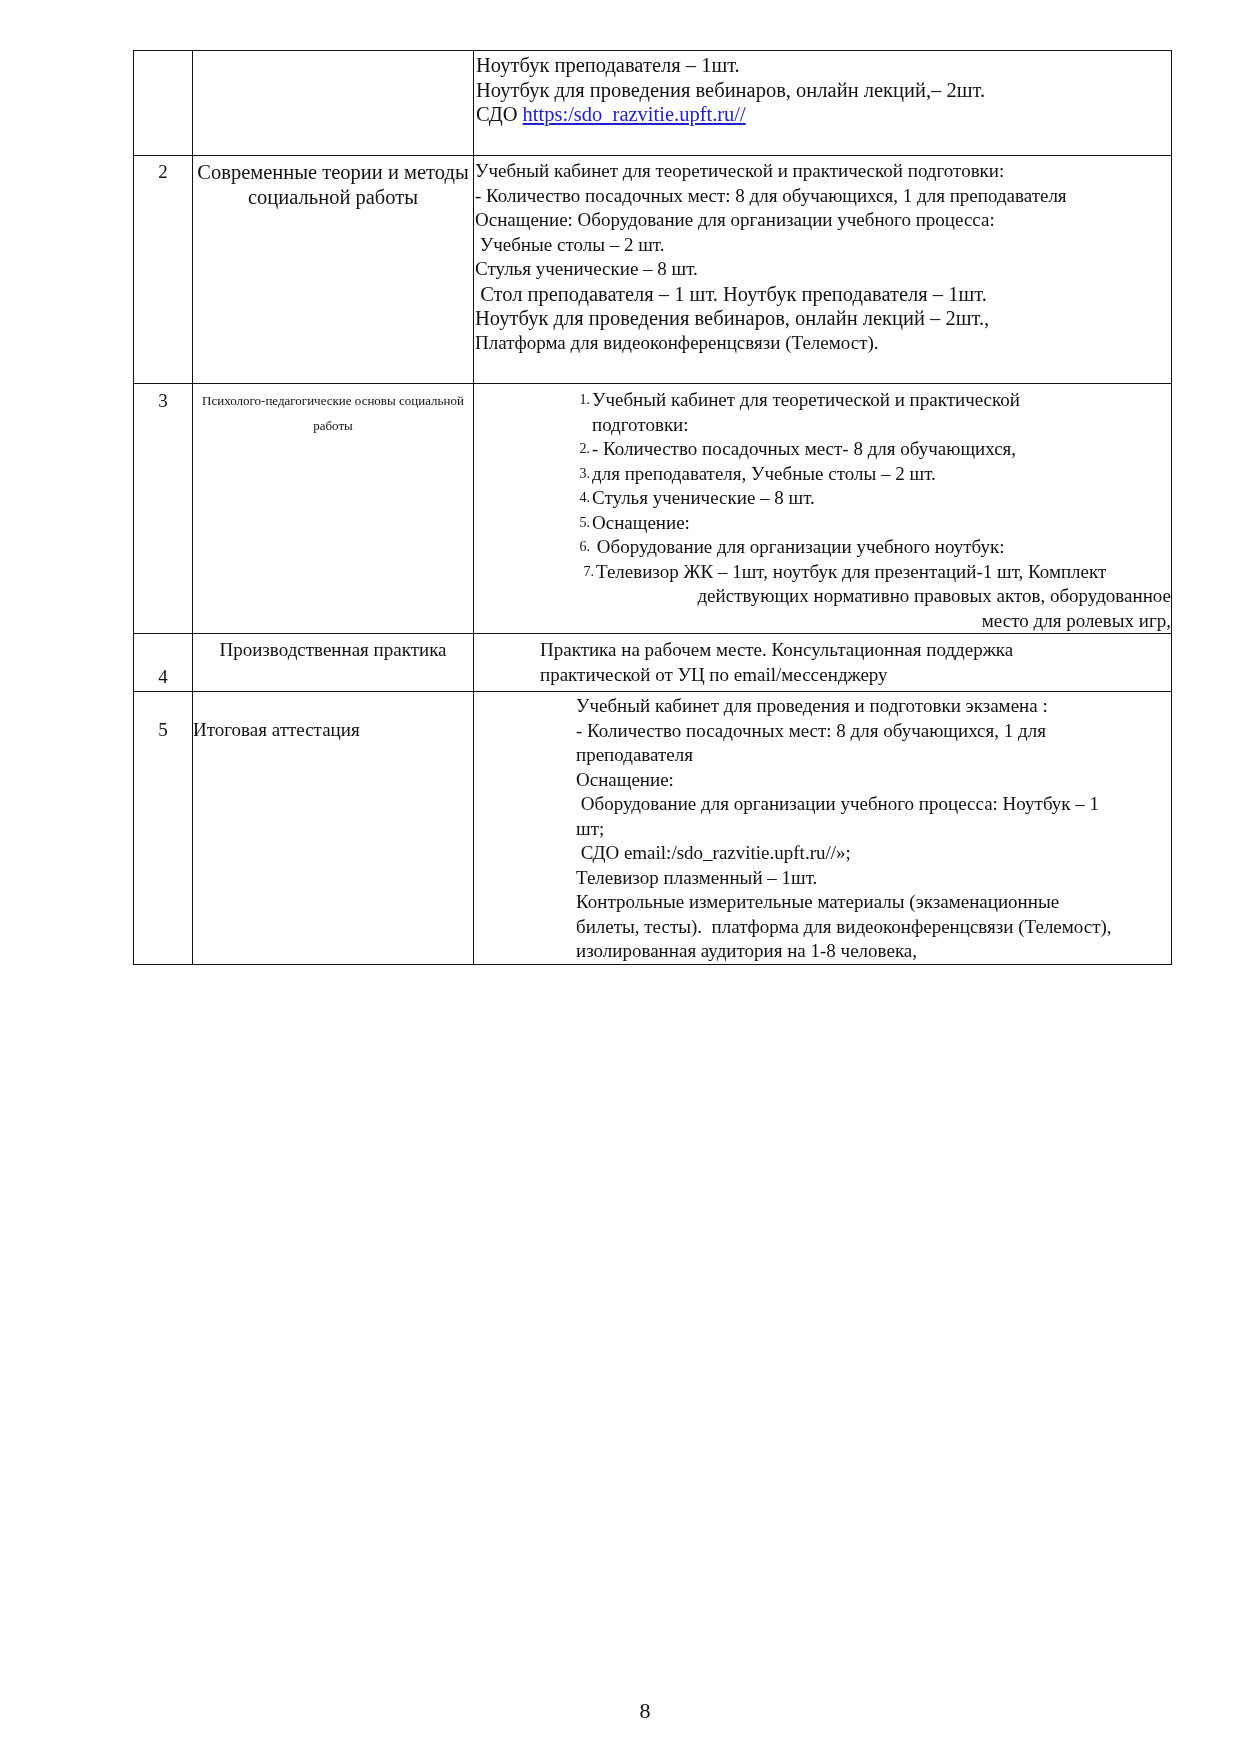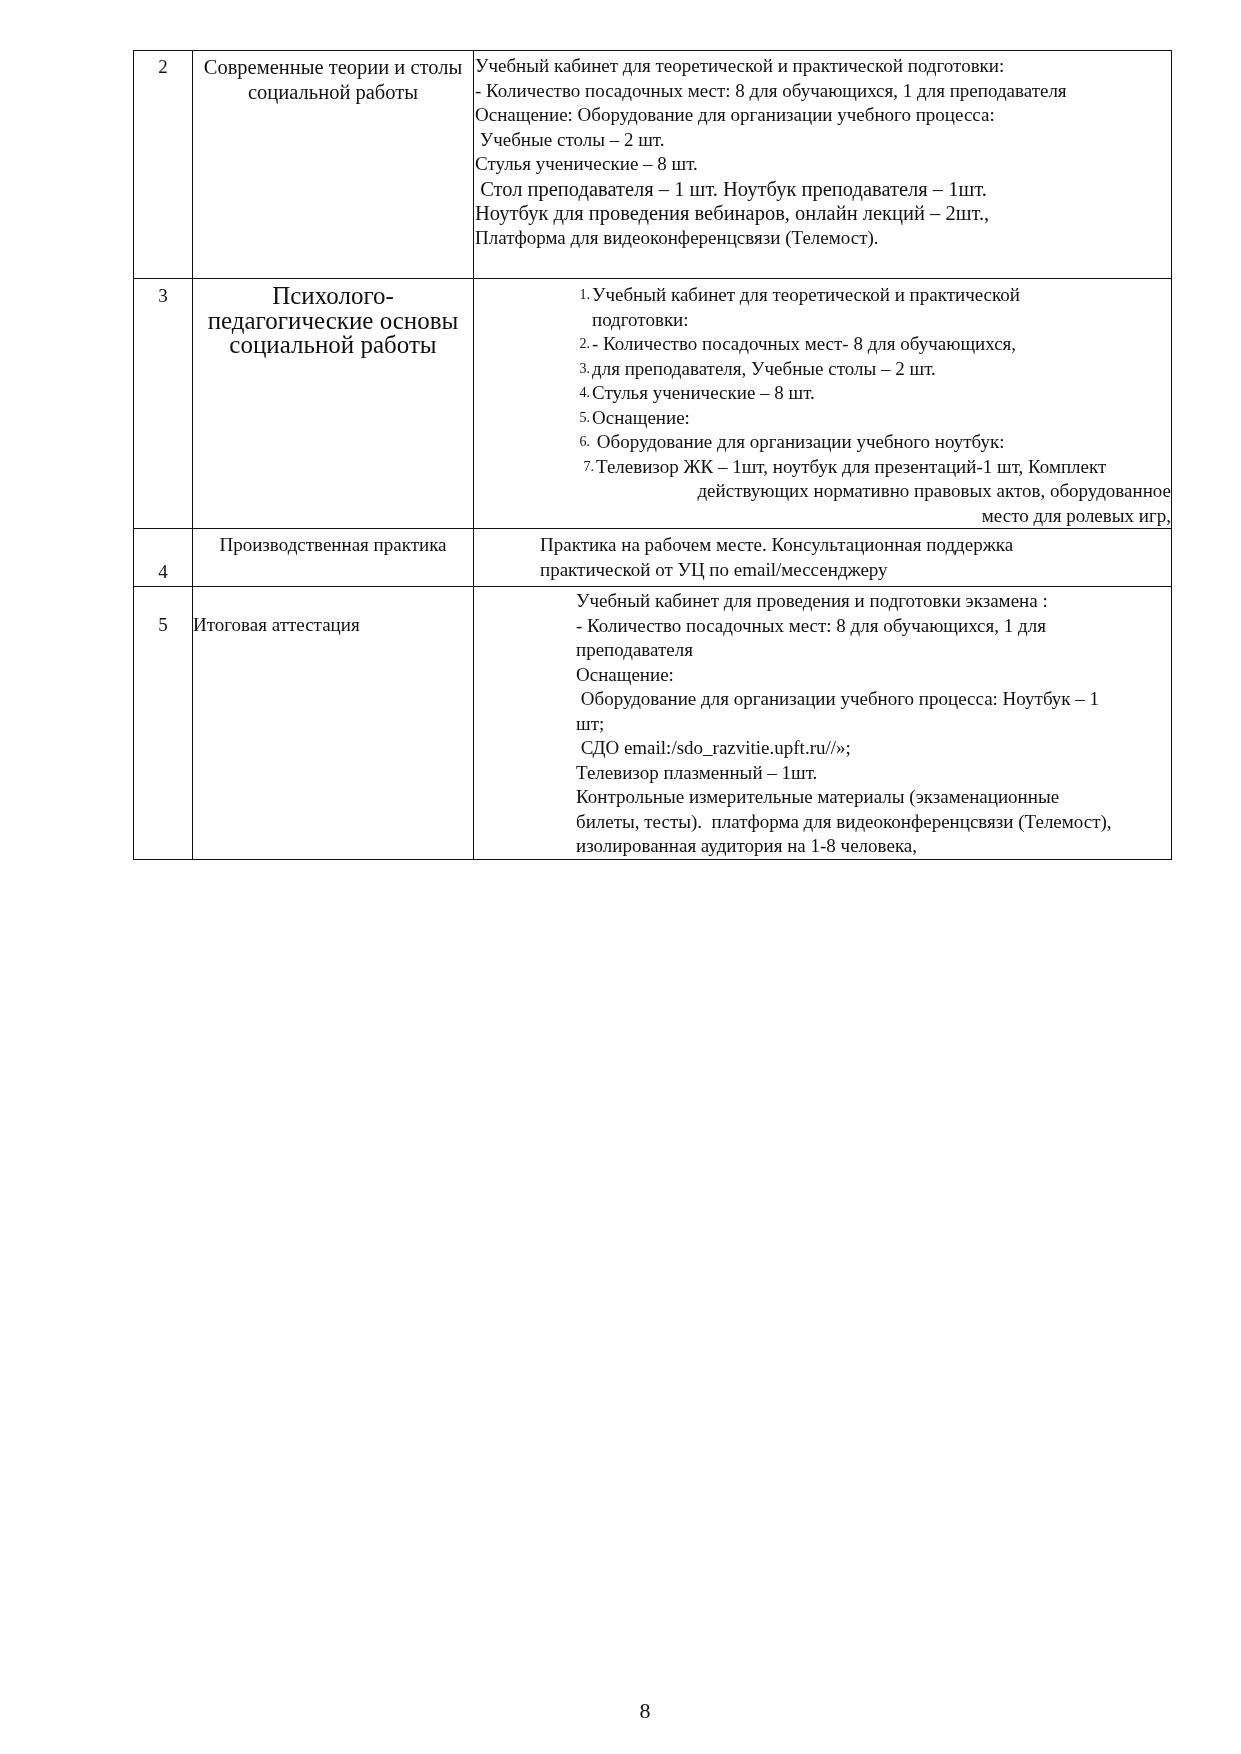--- a/index.html
+++ b/index.html
@@ -16,42 +16,51 @@
     .r2 { height: 228px; }
     .r3 { height: 243px; }
     .r4 { height: 58px; }
     .r5 { height: 256px; }
     .r2 .c2 { text-align: center; font-size: 20.5px; padding-top: 4px; }
     .r2 .c1 { padding-top: 4px; }
     .r2 .c3 { padding-top: 3px; padding-left: 1px; }
     .r2 .big { font-size: 20.5px; }
     .r1 .c3 { padding-left: 2px; padding-top: 2px; font-size: 20.5px; }
     .r3 .c1, .r3 .c2 { padding-top: 5px; }
-    .r3 .c2 { text-align: center; font-size: 25px; }
+    .r3 .c2 { text-align: center; font-size: 13px; }
     .r3 .c3 { padding-top: 4px; padding-left: 100px; }
     .ol-item { display: flex; white-space: pre; }
     .ol-num { font-size: 14px; width: 16px; text-align: right; margin-right: 2px; }
     .ol-cont { padding-left: 18px; }
     .ol-center { text-align: right; padding-left: 20px; }
     .r4 .c1 { vertical-align: bottom; padding-bottom: 2px; }
     .r4 .c2 { text-align: center; padding-top: 4px; }
     .r4 .c3 { padding-top: 4px; padding-left: 66px; }
     .r5 .c1 { padding-top: 26px; }
     .r5 .c2 { padding-top: 26px; }
     .r5 .c3 { padding-top: 2px; padding-left: 102px; }
     .pagenum { position: absolute; left: 630px; top: 1698px; width: 30px; text-align: center; font-size: 22px; }
   </style>
 </head>
 <body>
 
 <table class="tbl">
   <tbody>
+      <tr class="r1">
+    <td class="c1"></td>
+    <td class="c2"></td>
+    <td class="c3">
+      <span class="line">Ноутбук преподавателя – 1шт.</span>
+      <span class="line">Ноутбук для проведения вебинаров, онлайн лекций,– 2шт.</span>
+      <span class="line"><span>СДО </span><span class="link">https:/sdo_razvitie.upft.ru//</span></span>
+    </td>
+  </tr>
   <tr class="r2">
     <td class="c1">2</td>
-    <td class="c2">Современные теории и столы социальной работы</td>
+    <td class="c2">Современные теории и методы социальной работы</td>
     <td class="c3">
       <span class="line">Учебный кабинет для теоретической и практической подготовки:</span>
       <span class="line">- Количество посадочных мест: 8 для обучающихся, 1 для преподавателя</span>
       <span class="line">Оснащение: Оборудование для организации учебного процесса:</span>
       <span class="line"> Учебные столы – 2 шт.</span>
       <span class="line">Стулья ученические – 8 шт.</span>
       <span class="line big"> Стол преподавателя – 1 шт. Ноутбук преподавателя – 1шт.</span>
       <span class="line big">Ноутбук для проведения вебинаров, онлайн лекций – 2шт.,</span>
       <span class="line">Платформа для видеоконференцсвязи (Телемост).</span>
     </td>

